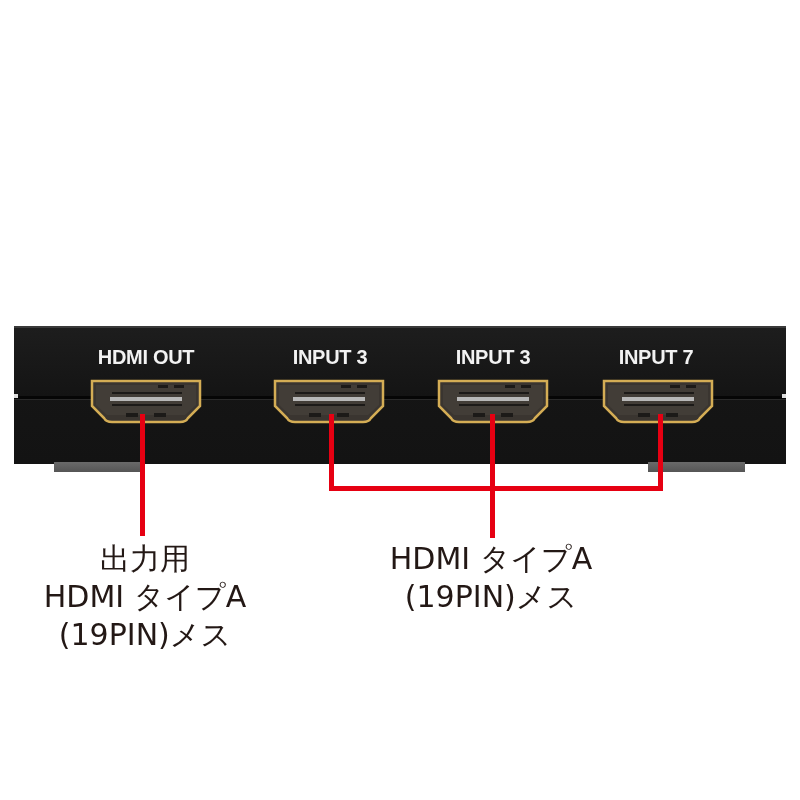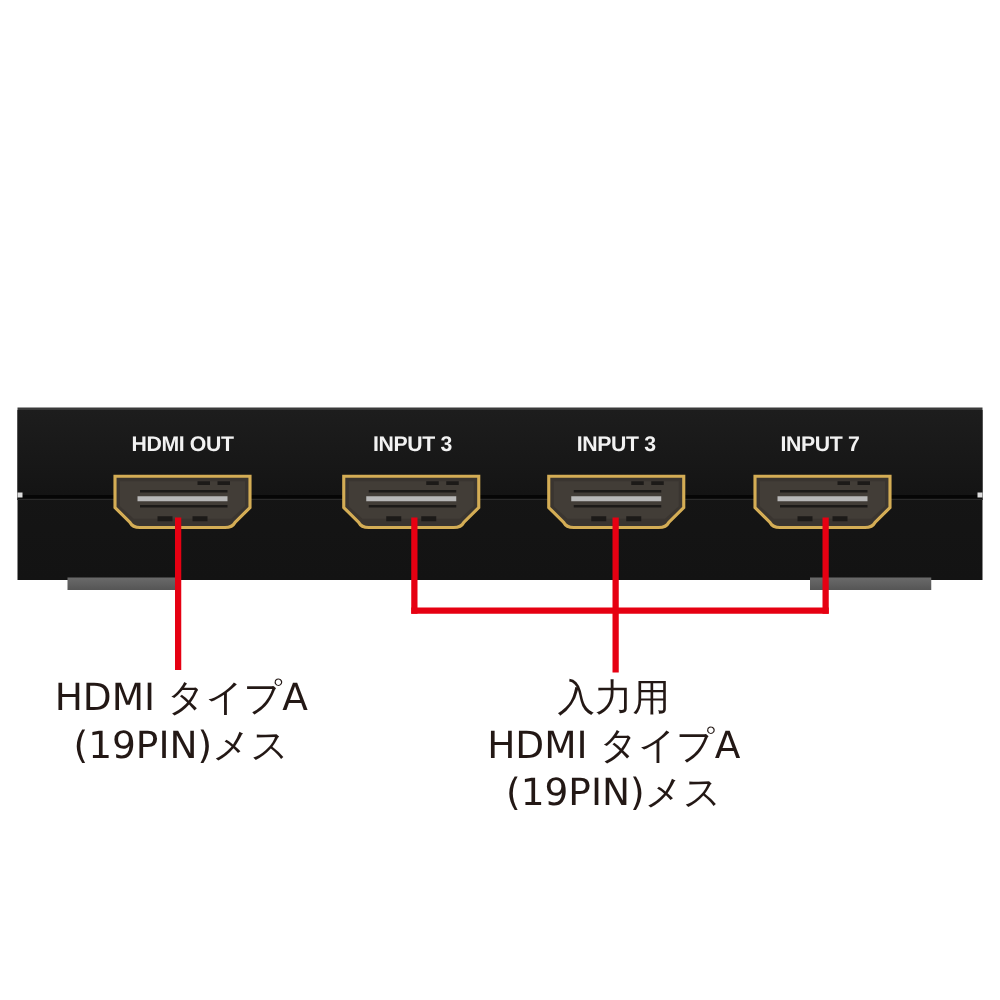--- a/index.html
+++ b/index.html
@@ -7,21 +7,21 @@
          font-family:"Liberation Sans", "DejaVu Sans", sans-serif; }
   .device { position:absolute; left:14px; top:326px; width:772px; height:136px;
             background:linear-gradient(#1a1a1a, #151515 40%, #131313); border-top:2px solid #3a3a3a; }
   .device-upper { position:absolute; left:0; top:0; right:0; height:68px;
                   background:linear-gradient(#1d1d1d,#141414); }
   .device-seam { position:absolute; left:0; right:0; top:68px; height:3px; background:#060606;
                  border-bottom:1px solid #2a2a2a; }
   .device-edge-l { position:absolute; left:0; top:66px; width:4px; height:4px; background:#ddd; }
   .device-edge-r { position:absolute; right:0; top:66px; width:4px; height:4px; background:#ddd; }
   .foot { position:absolute; top:462px; height:10px; background:linear-gradient(#6a6a6a,#555); }
-  .port-label { position:absolute; top:346px; color:#f2f2f2; font-size:17px; font-weight:bold;
+  .port-label { position:absolute; top:346px; color:#f2f2f2; font-size:20px; font-weight:bold;
                 letter-spacing:-0.3px; text-align:center; width:120px; }
   .port { position:absolute; top:378px; width:116px; height:47px; }
   .port svg { width:116px; height:47px; display:block; }
   .red { position:absolute; background:#e60012; }
   .caption { position:absolute; text-align:center; color:#231815; font-size:30px; line-height:38px;
              font-family:"DejaVu Sans", sans-serif; }
 </style>
 </head>
 <body>
 
@@ -100,20 +100,20 @@
   </svg>
 </div>
 
 <div class="red" style="left:140px;top:414px;width:5px;height:122px;"></div>
 <div class="red" style="left:329px;top:414px;width:5px;height:77px;"></div>
 <div class="red" style="left:490px;top:414px;width:5px;height:124px;"></div>
 <div class="red" style="left:658px;top:414px;width:5px;height:77px;"></div>
 <div class="red" style="left:329px;top:486px;width:334px;height:5px;"></div>
 
 <div class="caption" style="left:0px;top:540px;width:290px;">
+  <div>出力用</div>
   <div>HDMI タイプA</div>
   <div>(19PIN)メス</div>
 </div>
 <div class="caption" style="left:346px;top:540px;width:290px;">
-  <div>入力用</div>
   <div>HDMI タイプA</div>
   <div>(19PIN)メス</div>
 </div>
 
 </body></html>

